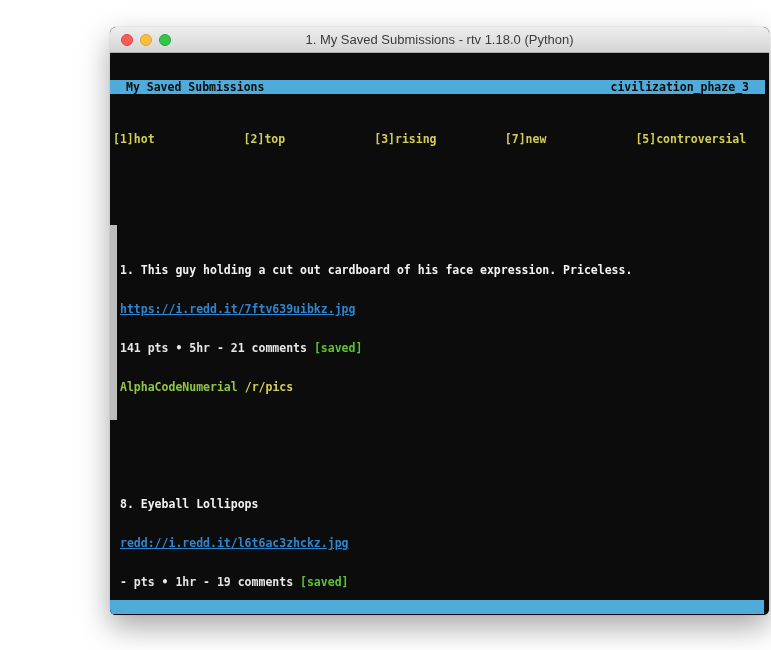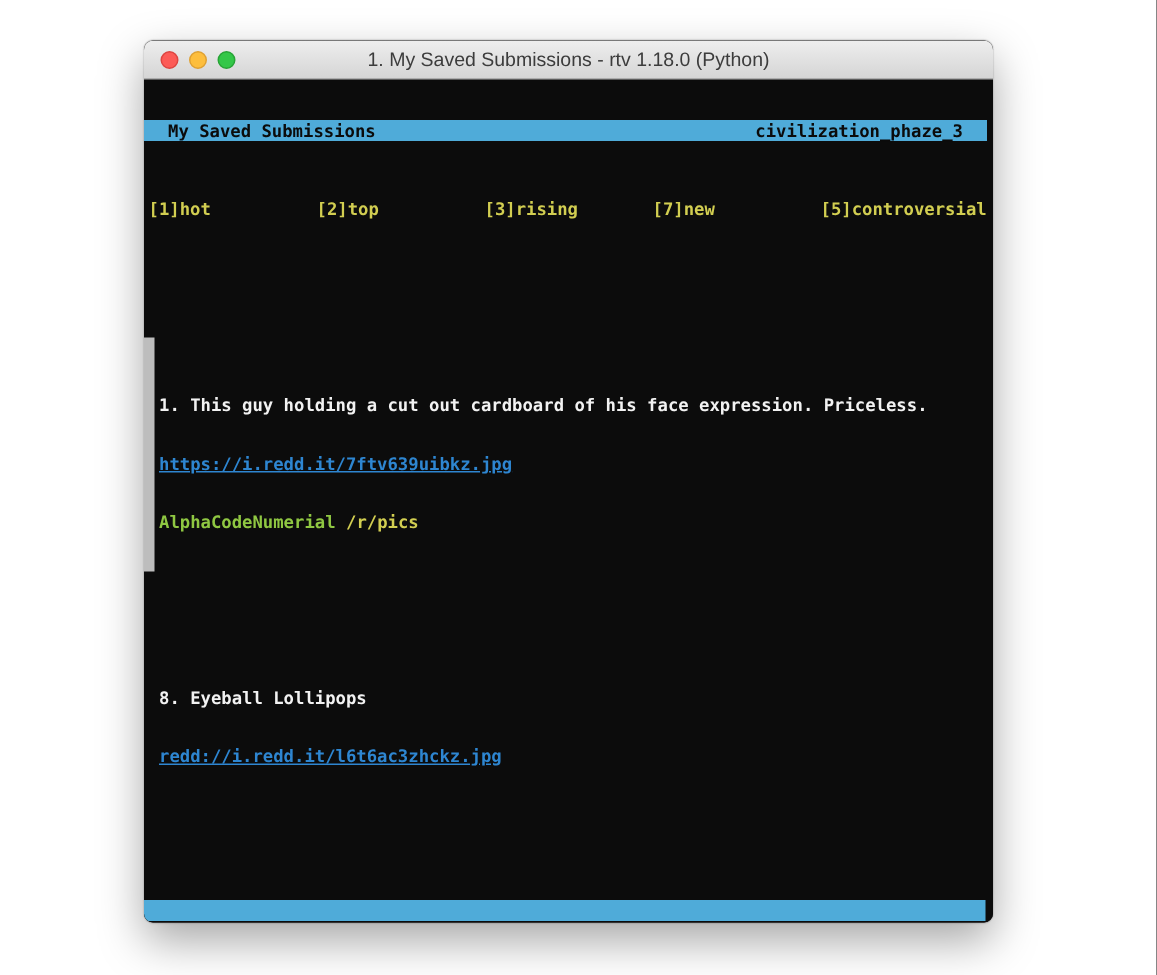--- a/index.html
+++ b/index.html
@@ -2,21 +2,21 @@
 <html style="--accent_cyan: #4FABD9; --terminal_bg: #0C0C0C; --bar_text: #0B0B0B; --link_blue: #2E86D1; --saved_green: #5DC234; --author_green: #8FC742; --label_yellow: #D2CE51; --title_white: #F2F2F2; --stats_white: #E6E6E6; --gold: #F5B83D; --cursor_gray: #BDBDBD;"><head>
 <meta charset="utf-8">
 <style>
   * { box-sizing: border-box; }
   html, body { margin: 0; padding: 0; }
   body {
     width: 771px; height: 650px; background: #ffffff; position: relative;
     font-family: "DejaVu Sans Mono", monospace; overflow: hidden;
   }
   .window {
-    position: absolute; left: 96px; top: 27px; width: 566px; height: 588px;
+    position: absolute; left: 110px; top: 27px; width: 659px; height: 588px;
     border-radius: 6px; overflow: hidden;
     box-shadow: 0 12px 30px rgba(0,0,0,0.35), 0 0 1px rgba(0,0,0,0.45);
     background: var(--terminal_bg, #0c0c0c);
   }
   .titlebar {
     height: 26px; background: linear-gradient(#eeeeee, #d5d5d5);
     border-bottom: 1px solid #acacac; position: relative;
     display: flex; align-items: center; justify-content: center;
     font-family: "Liberation Sans", sans-serif; font-size: 13px; color: #3c3c3c;
   }
@@ -83,26 +83,28 @@
       <span class="tab">[7]new</span>
       <span class="tab">[5]controversial</span>
     </div>
 
     <div class="content">
 
       <div class="entry sel">
         <span class="cursor"></span>
         <div class="line title">1. This guy holding a cut out cardboard of his face expression. Priceless.</div>
         <div class="line"><a class="url">https://i.redd.it/7ftv639uibkz.jpg</a></div>
+        <div class="line"><span>141 pts • 5hr - 21 comments </span><span class="saved">[saved]</span></div>
         <div class="line"><span class="author">AlphaCodeNumerial</span><span class="sub">/r/pics</span></div>
       </div>
 
       <div class="entry">
         <div class="line title">8. Eyeball Lollipops</div>
         <div class="line"><a class="url">redd://i.redd.it/l6t6ac3zhckz.jpg</a></div>
+        <div class="line"><span>- pts • 1hr - 19 comments </span><span class="saved">[saved]</span></div>
         
       </div>
 
       
 
       
 
       
 
       

